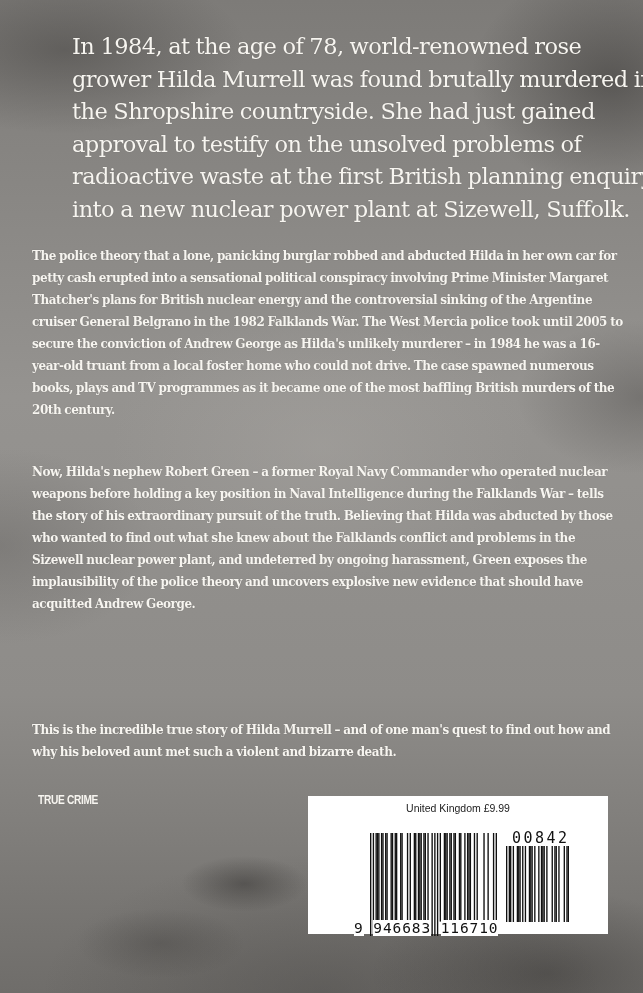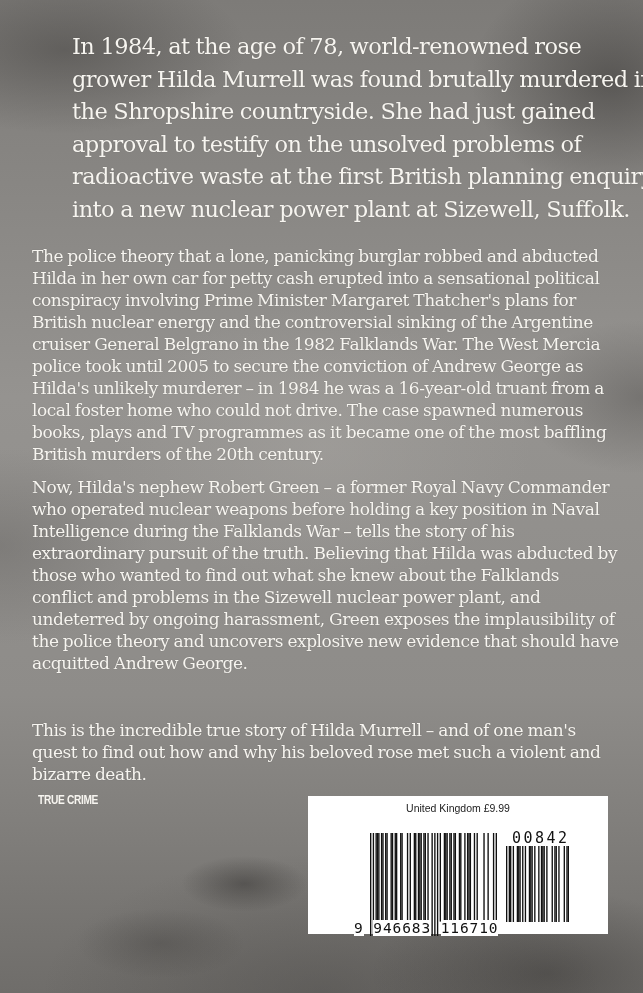--- a/index.html
+++ b/index.html
@@ -21,23 +21,23 @@
     .blurb {
       position: absolute; left: 32px; width: 592px;
       font-family: "DejaVu Serif", "Liberation Serif", serif;
       color: #f7f5f0;
       text-shadow: 0 0 1px rgba(0,0,0,0.25);
       margin: 0;
     }
     .lead {
       top: 30px; font-size: 22.5px; line-height: 32.5px; letter-spacing: -0.55px; word-spacing: -0.5px; margin-left: 40px;
     }
-    .body-p { font-size: 17px; line-height: 22px; letter-spacing: -0.45px; word-spacing: -0.6px; }
+    .body-p { font-size: 12px; line-height: 22px; letter-spacing: -0.45px; word-spacing: -0.6px; font-weight: bold; }
     .p1 { top: 245px; }
-    .p2 { top: 476px; }
+    .p2 { top: 461px; }
     .p3 { top: 719px; }
     .category {
       position: absolute; left: 38px; top: 793px;
       font-family: "Liberation Sans", "DejaVu Sans", sans-serif;
       font-weight: bold; font-size: 12px; color: #f7f5f0; letter-spacing: -0.4px;
       transform: scaleX(0.85); transform-origin: left;
     }
     .barcode-box {
       position: absolute; left: 308px; top: 796px; width: 300px; height: 138px;
       background: #ffffff;
@@ -65,21 +65,21 @@
       font-size: 14.5px; color: #111; letter-spacing: 0.9px; background: transparent;
     }
     .ean-digits span { background: #fff; }
   </style>
 </head>
 <body>
 
 <p class="blurb lead">In 1984, at the age of 78, world-renowned rose grower Hilda Murrell was found brutally murdered in the Shropshire countryside. She had just gained approval to testify on the unsolved problems of radioactive waste at the first British planning enquiry into a new nuclear power plant at Sizewell, Suffolk.</p>
 <p class="blurb body-p p1">The police theory that a lone, panicking burglar robbed and abducted Hilda in her own car for petty cash erupted into a sensational political conspiracy involving Prime Minister Margaret Thatcher's plans for British nuclear energy and the controversial sinking of the Argentine cruiser General Belgrano in the 1982 Falklands War. The West Mercia police took until 2005 to secure the conviction of Andrew George as Hilda's unlikely murderer – in 1984 he was a 16-year-old truant from a local foster home who could not drive. The case spawned numerous books, plays and TV programmes as it became one of the most baffling British murders of the 20th century.</p>
 <p class="blurb body-p p2">Now, Hilda's nephew Robert Green – a former Royal Navy Commander who operated nuclear weapons before holding a key position in Naval Intelligence during the Falklands War – tells the story of his extraordinary pursuit of the truth. Believing that Hilda was abducted by those who wanted to find out what she knew about the Falklands conflict and problems in the Sizewell nuclear power plant, and undeterred by ongoing harassment, Green exposes the implausibility of the police theory and uncovers explosive new evidence that should have acquitted Andrew George.</p>
-<p class="blurb body-p p3">This is the incredible true story of Hilda Murrell – and of one man's quest to find out how and why his beloved rose met such a violent and bizarre death.</p>
+<p class="blurb body-p p3">This is the incredible true story of Hilda Murrell – and of one man's quest to find out how and why his beloved aunt met such a violent and bizarre death.</p>
 
 <div class="category">TRUE CRIME</div>
 
 <div class="barcode-box">
   <div class="price">United Kingdom £9.99</div>
   <svg class="bars-main" id="bars-main" preserveAspectRatio="none" viewBox="0 0 93 100">
       <rect x="0" y="0" width="1" height="100" fill="#111"></rect>
       <rect x="2" y="0" width="1" height="100" fill="#111"></rect>
       <rect x="4" y="0" width="1" height="86" fill="#111"></rect>
       <rect x="5" y="0" width="1" height="86" fill="#111"></rect>

